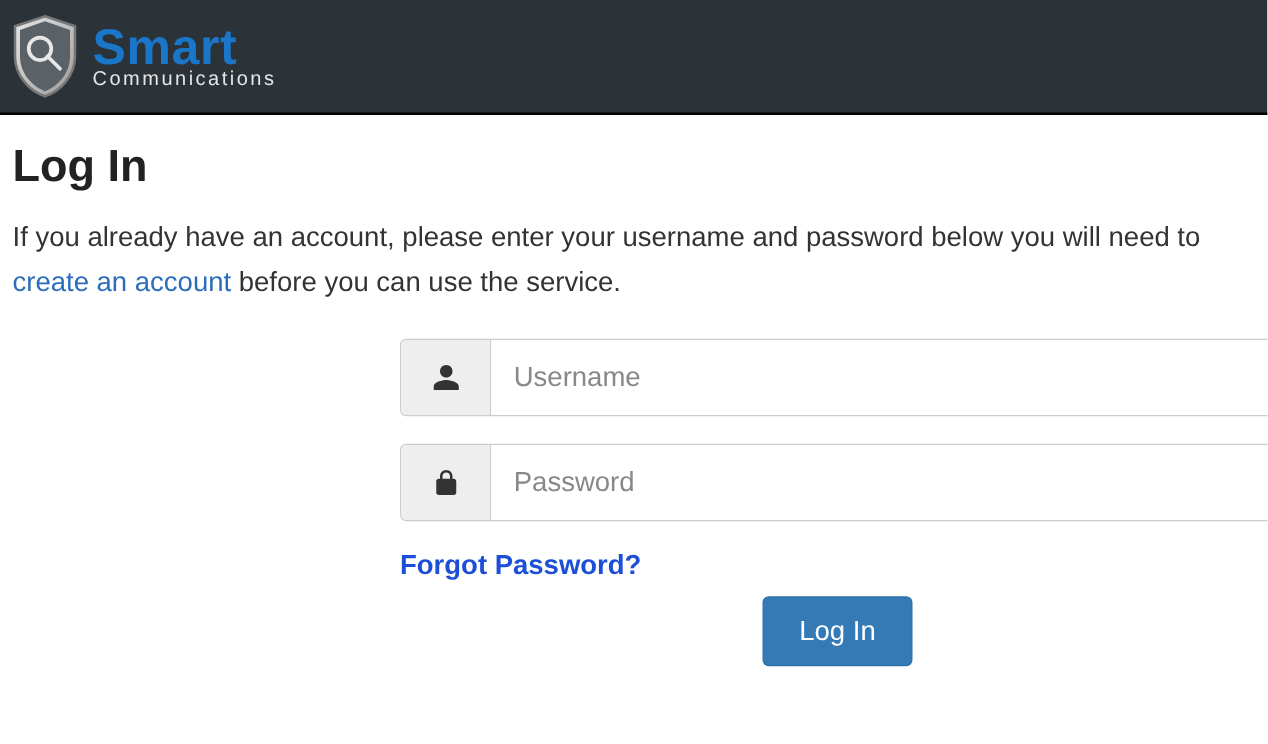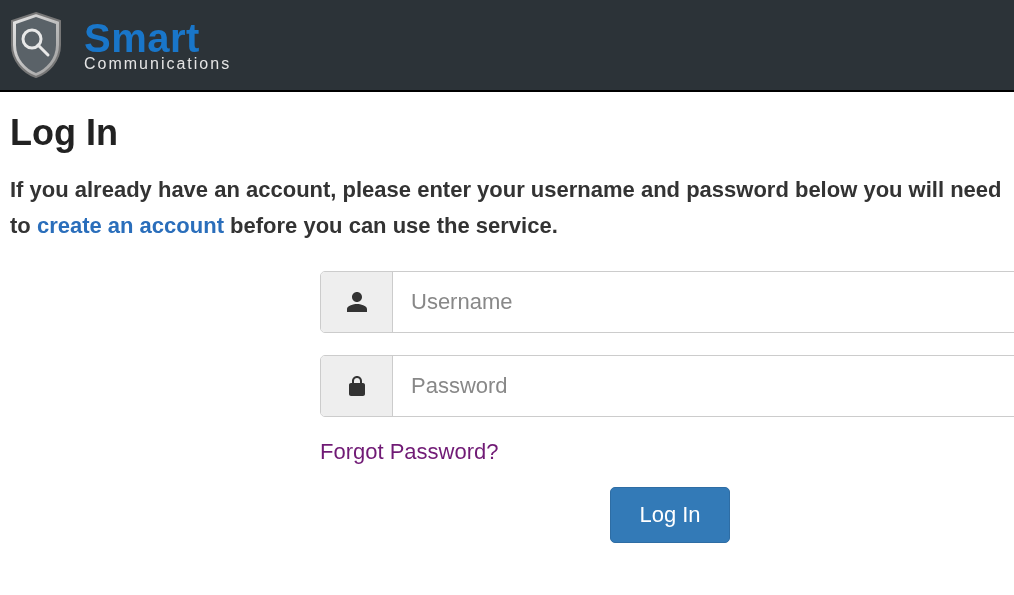--- a/index.html
+++ b/index.html
@@ -12,21 +12,21 @@
       background: #2c3338;
       height: 92px;
       border-bottom: 2px solid #000;
       display: flex;
       align-items: center;
       padding-left: 8px;
     }
     .logo-wrap {
       display: flex;
       align-items: center;
-      gap: 20px;
+      gap: 10px;
     }
     .shield {
       width: 56px;
       height: 68px;
     }
     .brand-text {
       display: flex;
       flex-direction: column;
       line-height: 1;
     }
@@ -49,21 +49,20 @@
       font-size: 36px;
       font-weight: 600;
       color: #222;
       margin-bottom: 18px;
     }
     .intro {
       font-size: 22px;
       line-height: 1.65;
       color: #333;
       margin-bottom: 26px;
-      font-weight: bold;
     }
     .intro a {
       color: #2a6ebb;
       text-decoration: none;
     }
     .form-area {
       margin-left: 310px;
       width: 700px;
     }
     .input-group {
@@ -89,24 +88,25 @@
       border: none;
       outline: none;
       font-size: 22px;
       padding: 0 18px;
       color: #333;
       background: #fff;
     }
     .text-input::placeholder { color: #888; }
     .forgot {
       display: inline-block;
-      color: #701a75;
+      color: #1d4ed8;
       font-size: 22px;
       text-decoration: none;
-      margin-bottom: 22px;
+      margin-bottom: 12px;
+      font-weight: bold;
     }
     .submit-row {
       text-align: center;
     }
     .btn {
       background: #337ab7;
       color: #fff;
       border: 1px solid #2e6da4;
       border-radius: 5px;
       font-size: 22px;

